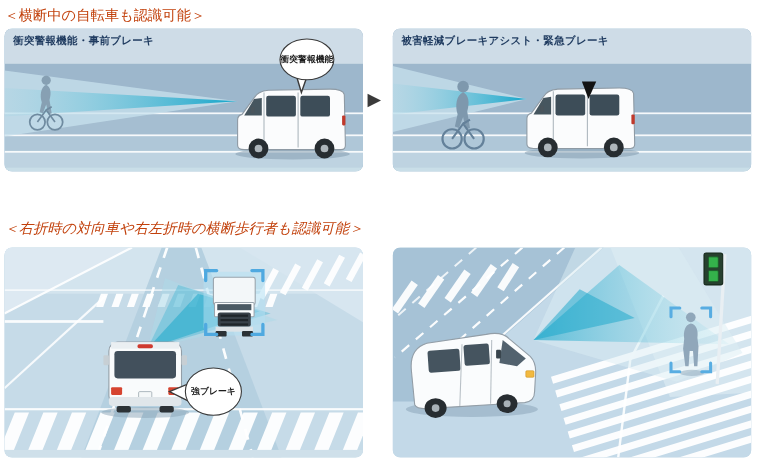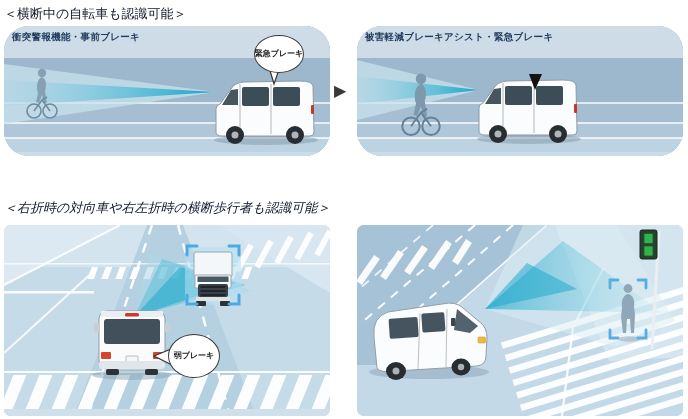--- a/index.html
+++ b/index.html
@@ -1,28 +1,28 @@
 <!DOCTYPE html>
 <html><head>
 <meta charset="utf-8">
 <style>
   html,body{margin:0;padding:0;}
   body{
     width:688px;height:419px;position:relative;background:#ffffff;
     font-family:"Liberation Sans","DejaVu Sans",sans-serif;overflow:hidden;
   }
   .heading{
-    position:absolute;left:4px;font-size:13px;color:#0f172a;white-space:nowrap;
+    position:absolute;left:4px;font-size:13px;color:#c2410c;white-space:nowrap;
   }
   #heading1{top:5px;}
   #heading2{top:199px;font-style:italic;}
   .panel{
     position:absolute;width:326px;border-radius:7px;overflow:hidden;background:#c6dbe8;
   }
-  .panel.toprow{top:26px;height:130px;border-radius:25px;}
+  .panel.toprow{top:26px;height:130px;}
   .panel.bottomrow{top:225px;height:191px;}
   .panel.leftcol{left:4px;}
   .panel.rightcol{left:357px;}
   .panel svg{display:block;position:absolute;left:0;top:0;}
   .panel-label{
     position:absolute;top:5px;left:8px;font-size:9.5px;font-weight:bold;color:#1e3a5f;
     letter-spacing:0.3px;white-space:nowrap;
   }
   .bubble{
     position:absolute;display:flex;align-items:center;justify-content:center;
@@ -88,21 +88,21 @@
         <rect x="224" y="71" width="3.5" height="6" rx="1" fill="#4a555c"></rect>
         <rect x="307" y="79" width="3" height="9" rx="1" fill="#c0392b"></rect>
         <circle cx="231" cy="109" r="9" fill="#272d31"></circle>
           <circle cx="231" cy="109" r="3.5" fill="#aeb6bb"></circle>
         <circle cx="291" cy="109" r="9" fill="#272d31"></circle>
           <circle cx="291" cy="109" r="3.5" fill="#aeb6bb"></circle>
       </g>
       <polygon points="264,38 277,38 270,58" fill="#ffffff" stroke="#3a3a3a" stroke-width="1.3"></polygon>
     </svg>
     <div class="panel-label">衝突警報機能・事前ブレーキ</div>
-    <div class="bubble" id="bubble-weak">緊急ブレーキ</div>
+    <div class="bubble" id="bubble-weak">衝突警報機能</div>
   </div>
 
   <div class="step-arrow">▶</div>
 
   <div class="panel toprow rightcol">
     <svg width="326" height="130" viewBox="0 0 326 130">
       <defs>
         <linearGradient id="g2" x1="1" y1="0" x2="0" y2="0">
           <stop offset="0" stop-color="#0aa2c8" stop-opacity="0.95"></stop>
           <stop offset="1" stop-color="#7fd0e2" stop-opacity="0.1"></stop>
@@ -240,21 +240,21 @@
         <rect x="161" y="98" width="5" height="9" rx="1" fill="#c7cfd4"></rect>
         <rect x="97" y="127" width="10" height="7" rx="1" fill="#d64430"></rect>
         <rect x="149" y="127" width="10" height="7" rx="1" fill="#d64430"></rect>
         <rect x="122" y="131" width="12" height="8" rx="1" fill="#f4f7f8" stroke="#9aa5ad" stroke-width="0.7"></rect>
         <rect x="95" y="136" width="66" height="8" rx="3" fill="#e0e6ea"></rect>
         <rect x="102" y="144" width="13" height="6" rx="2" fill="#2c3236"></rect>
         <rect x="141" y="144" width="13" height="6" rx="2" fill="#2c3236"></rect>
       </g>
       <polygon points="150,131 172,122 172,142" fill="#ffffff" stroke="#3a3a3a" stroke-width="1.2"></polygon>
     </svg>
-    <div class="bubble" id="bubble-buzzer">弱ブレーキ</div>
+    <div class="bubble" id="bubble-buzzer">強ブレーキ</div>
   </div>
 
   <div class="panel bottomrow rightcol">
     <svg width="326" height="191" viewBox="0 0 326 191">
       <defs>
         <linearGradient id="g4" x1="0" y1="0" x2="1" y2="0">
           <stop offset="0" stop-color="#0aa2c8" stop-opacity="0.9"></stop>
           <stop offset="1" stop-color="#7fd0e2" stop-opacity="0.12"></stop>
         </linearGradient>
       </defs>

